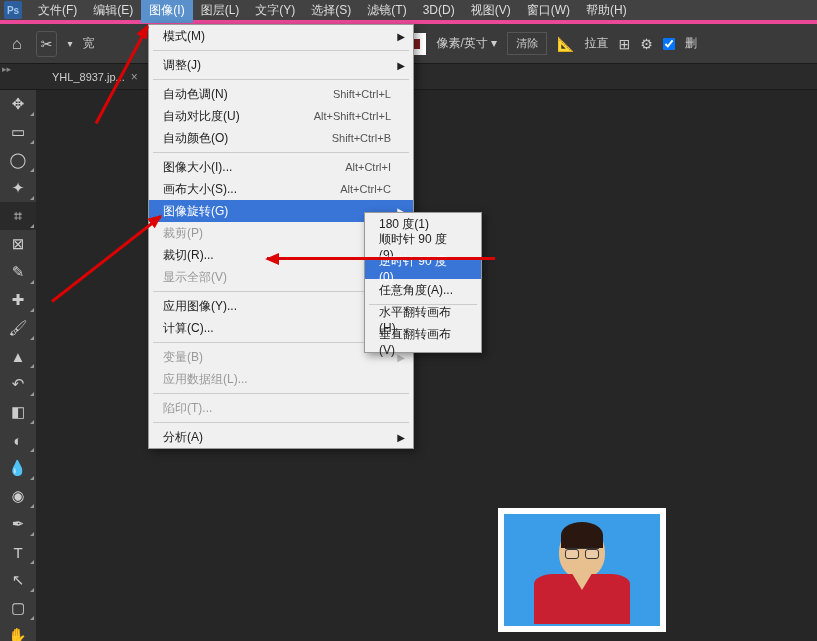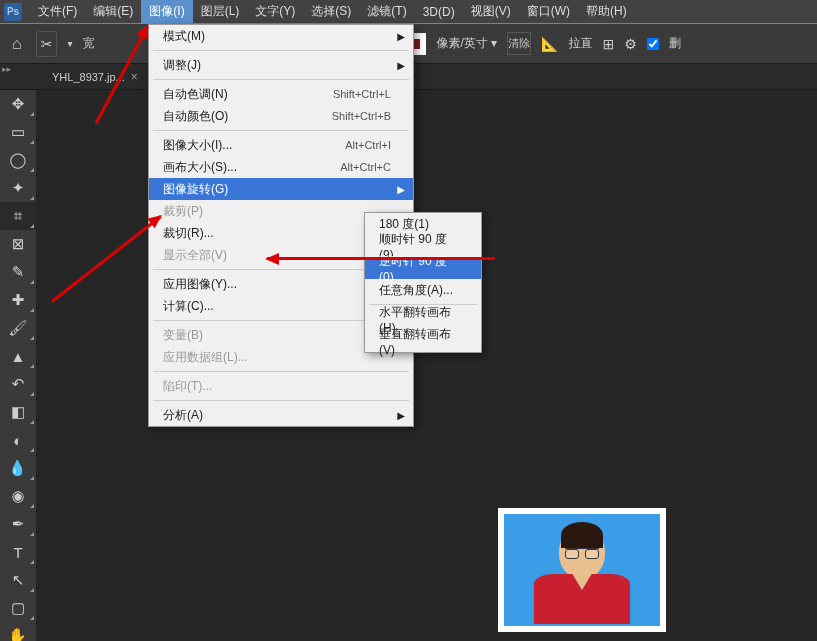--- a/index.html
+++ b/index.html
@@ -1,26 +1,26 @@
 <!DOCTYPE html>
 <html><head>
 <meta charset="utf-8">
 <style>
 * { margin: 0; padding: 0; box-sizing: border-box; font-family: "Microsoft YaHei", Arial, sans-serif; }
 body { background: #2a2a2a; width: 817px; height: 641px; overflow: hidden; position: relative; }
-.menubar { background: #424242; height: 24px; display: flex; align-items: center; padding-left: 4px; border-bottom: 1px solid #ec4899; }
+.menubar { background: #424242; height: 24px; display: flex; align-items: center; padding-left: 4px; border-bottom: 4px solid #ec4899; }
 .ps-logo { width: 18px; height: 18px; background: #2d5f9e; border-radius: 2px; display: flex; align-items: center; justify-content: center; font-size: 10px; font-weight: bold; color: #a3c6e8; margin-right: 8px; }
 .menu-item { color: #ddd; font-size: 12px; padding: 4px 8px; cursor: pointer; }
 .menu-item.active { background: #5a90cc; color: #fff; }
 .optbar { background: #3a3a3a; height: 40px; display: flex; align-items: center; padding: 0 8px; gap: 10px; border-bottom: 1px solid #1a1a1a; }
 .home-icon { color: #ccc; font-size: 16px; padding: 4px; }
 .crop-ico { color: #ccc; font-size: 14px; padding: 4px; border: 1px solid #555; border-radius: 3px; }
 .opt-text { color: #ccc; font-size: 12px; }
 .opt-input { background: #7f1d1d; border: 6px solid #ffffff; color: #ccc; width: 60px; height: 22px; font-size: 11px; padding: 0 4px; }
-.opt-btn { background: #3a3a3a; color: #ccc; border: 1px solid #555; font-size: 11px; padding: 3px 0; }
+.opt-btn { background: #3a3a3a; color: #ccc; border: 1px solid #555; font-size: 11px; padding: 3px 8px; }
 .opt-icon { color: #ccc; font-size: 14px; }
 .chk { width: 12px; height: 12px; }
 .tabbar { background: #2a2a2a; height: 26px; display: flex; align-items: center; padding-left: 44px; border-bottom: 1px solid #1a1a1a; }
 .doc-tab { color: #ccc; font-size: 11px; padding: 4px 8px; display: flex; align-items: center; gap: 6px; }
 .tab-x { color: #999; font-size: 12px; }
 .handle { position: absolute; left: 0; top: 64px; width: 14px; height: 14px; color: #888; font-size: 9px; padding-left: 2px; }
 .toolbox { position: absolute; left: 0; top: 90px; width: 36px; background: #3a3a3a; display: flex; flex-direction: column; }
 .tool { height: 28px; display: flex; align-items: center; justify-content: center; color: #ccc; font-size: 15px; position: relative; }
 .tool.sel { background: #2a2a2a; }
 .tool .tri { position: absolute; right: 2px; bottom: 2px; width: 0; height: 0; border-left: 4px solid transparent; border-bottom: 4px solid #999; }
@@ -147,20 +147,24 @@
   <div class="dd-row">
       <span class="dd-lbl">调整(J)</span>
       <span class="dd-arr">▶</span>
     </div>
   <div class="dd-sep"></div>
   <div class="dd-row">
       <span class="dd-lbl">自动色调(N)</span>
       <span class="dd-sc">Shift+Ctrl+L</span>
     </div>
   <div class="dd-row">
+      <span class="dd-lbl">自动对比度(U)</span>
+      <span class="dd-sc">Alt+Shift+Ctrl+L</span>
+    </div>
+  <div class="dd-row">
       <span class="dd-lbl">自动颜色(O)</span>
       <span class="dd-sc">Shift+Ctrl+B</span>
     </div>
   <div class="dd-sep"></div>
   <div class="dd-row">
       <span class="dd-lbl">图像大小(I)...</span>
       <span class="dd-sc">Alt+Ctrl+I</span>
     </div>
   <div class="dd-row">
       <span class="dd-lbl">画布大小(S)...</span>

